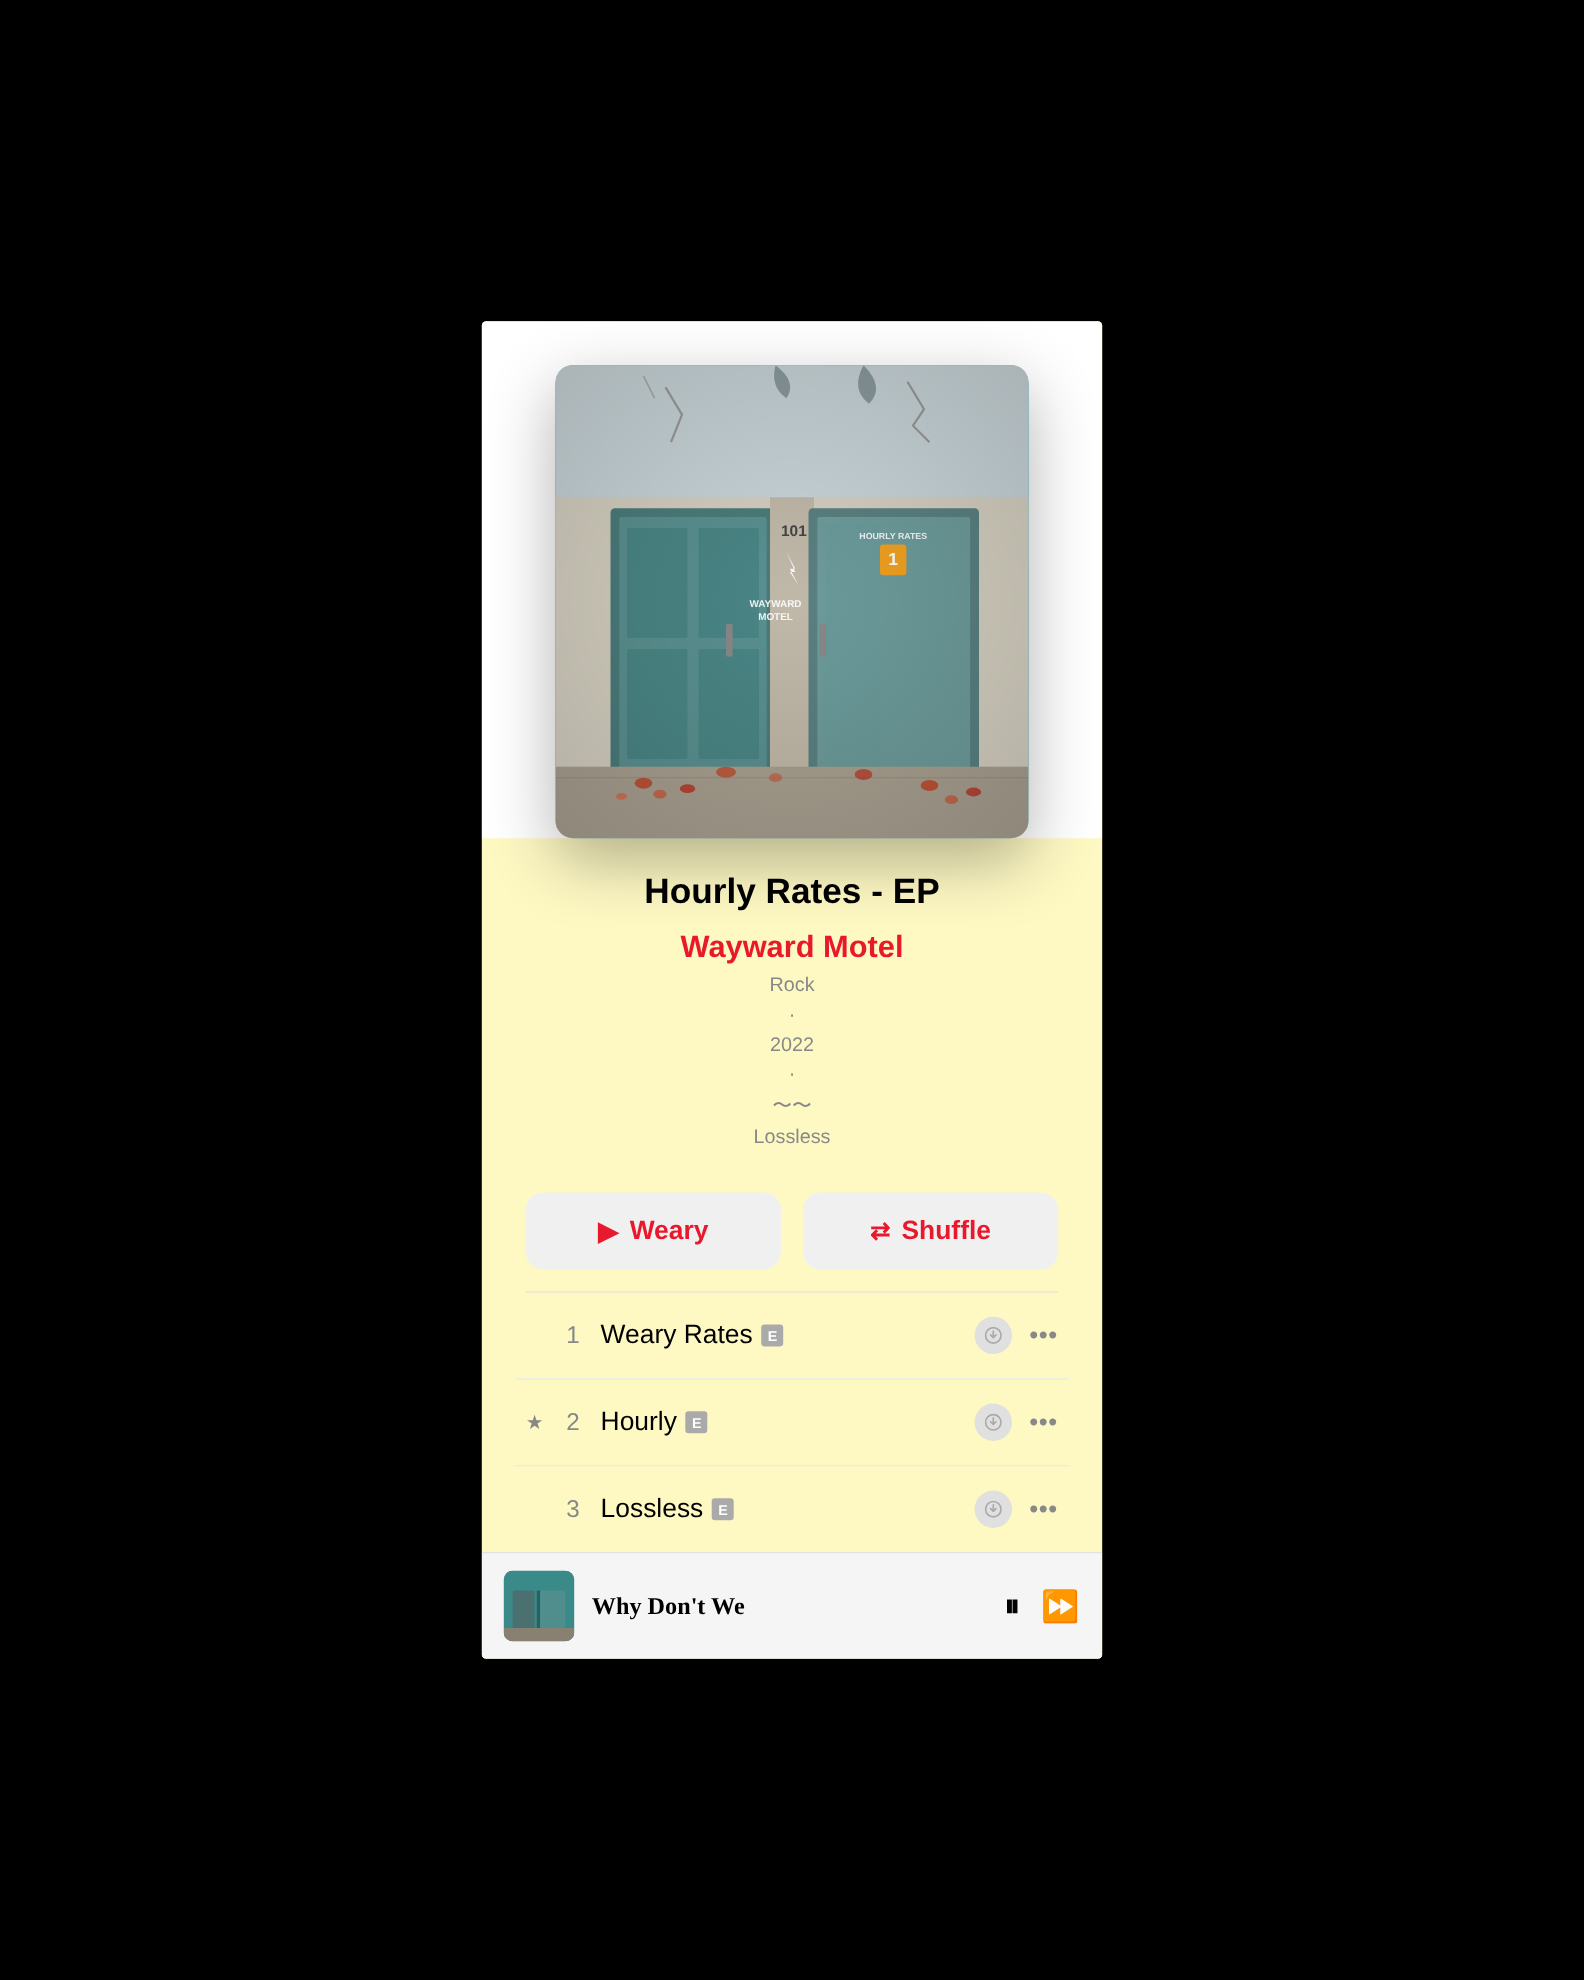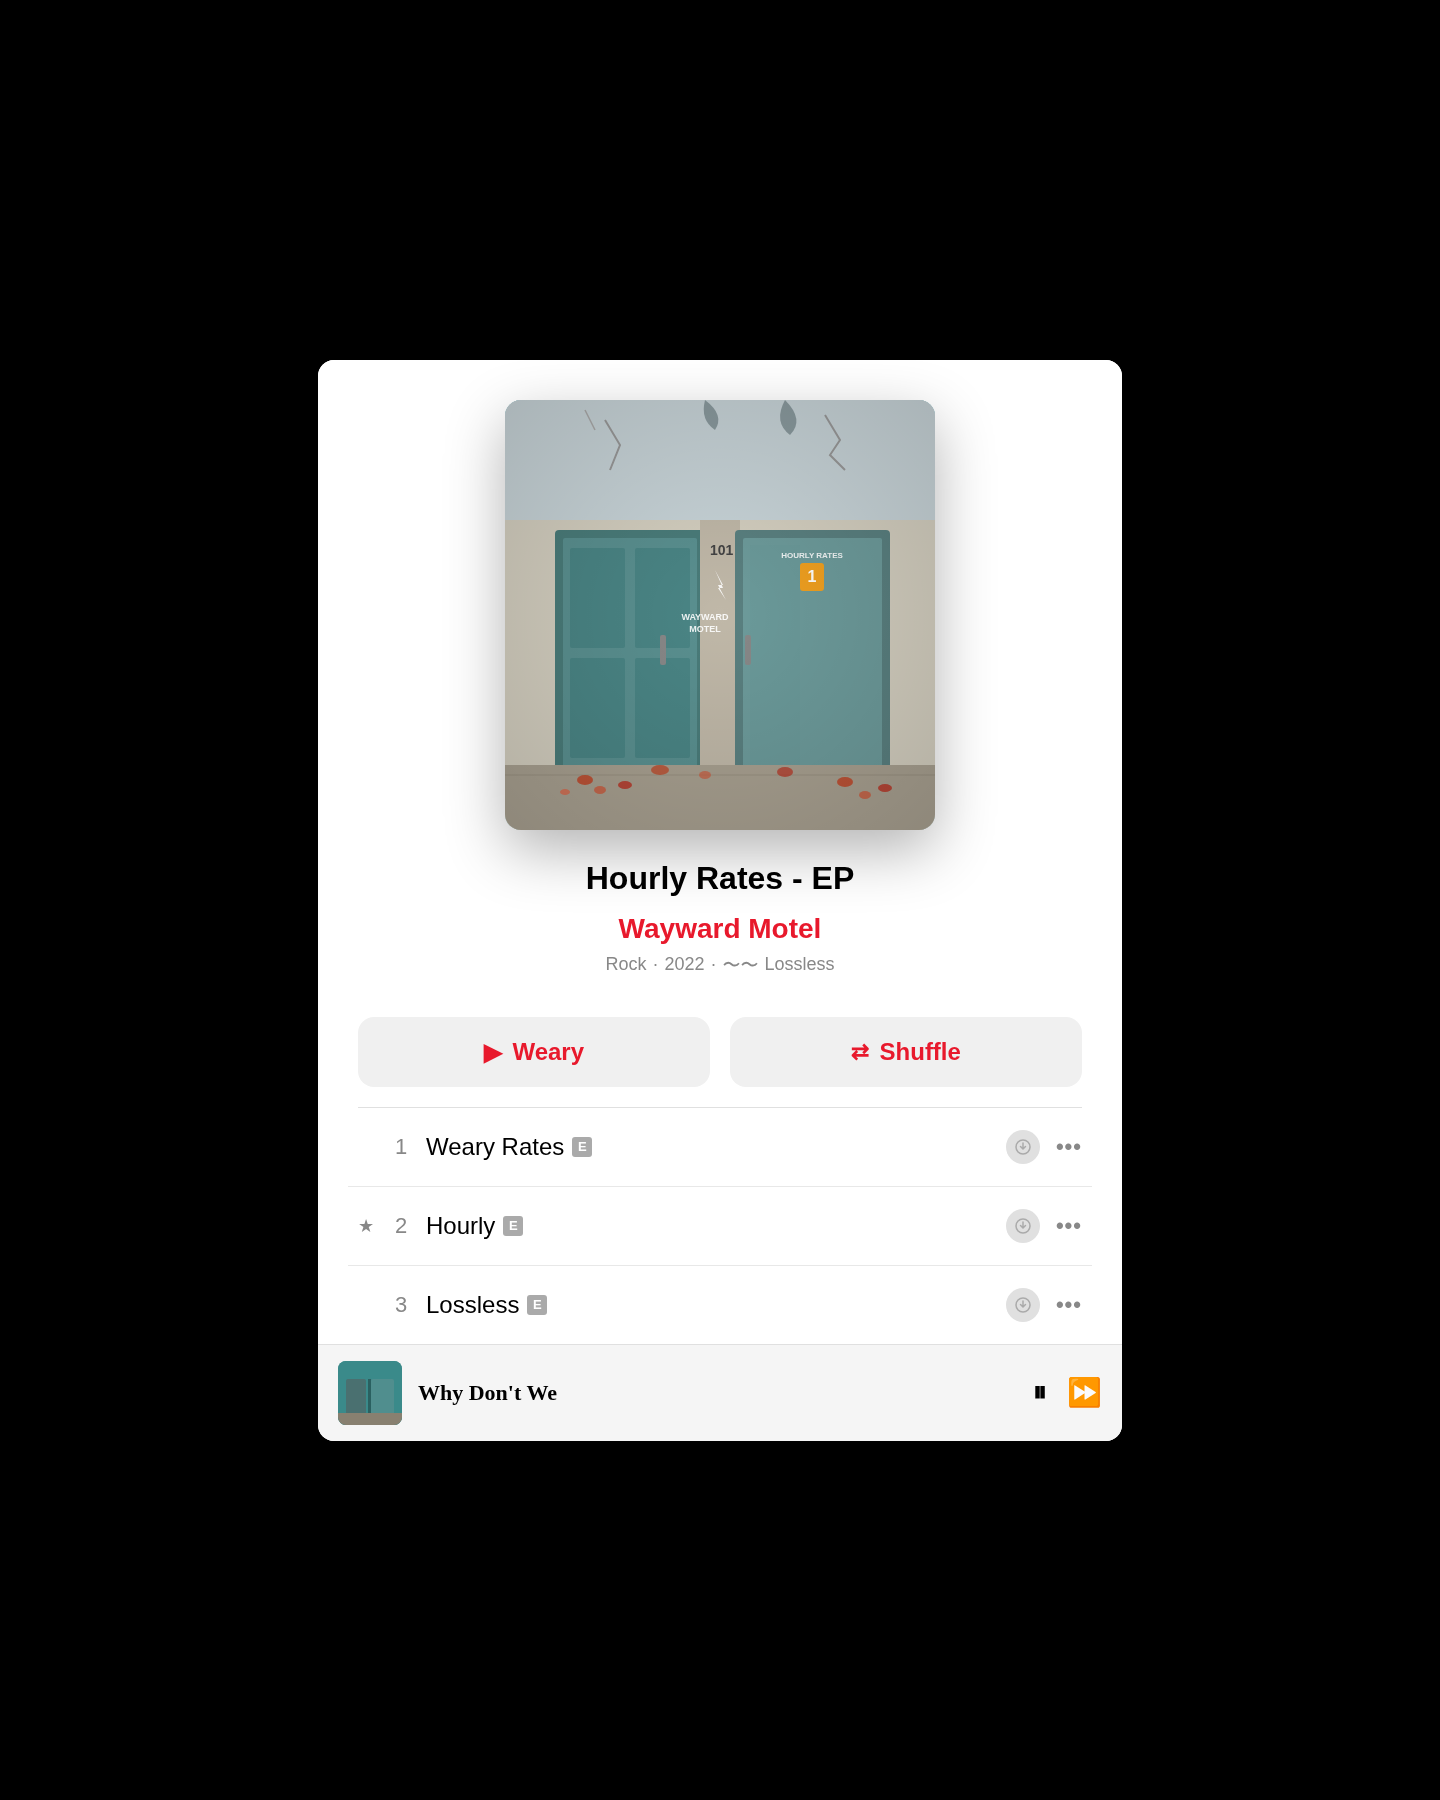--- a/index.html
+++ b/index.html
@@ -7,23 +7,23 @@
     body {
       background: #000;
       display: flex;
       justify-content: center;
       align-items: center;
       min-height: 100vh;
       font-family: -apple-system, BlinkMacSystemFont, 'Helvetica Neue', sans-serif;
     }
 
     .phone-container {
-      width: 804px;
-      background: #ffffff;
-      border-radius: 16px;
+      width: 564px;
+      background: #fef9c3;
+      border-radius: 4px;
       overflow: hidden;
       padding-bottom: 0;
     }
 
     .album-art-container {
       display: flex;
       justify-content: center;
       padding: 40px 40px 0;
       background: #fff;
     }
@@ -63,20 +63,21 @@
       margin-bottom: 8px;
     }
 
     .album-meta {
       font-size: 18px;
       color: #888;
       display: flex;
       align-items: center;
       justify-content: center;
       gap: 6px;
+      flex-direction: column;
     }
 
     .buttons-row {
       display: flex;
       gap: 20px;
       padding: 30px 40px 20px;
     }
 
     .btn {
       flex: 1;

